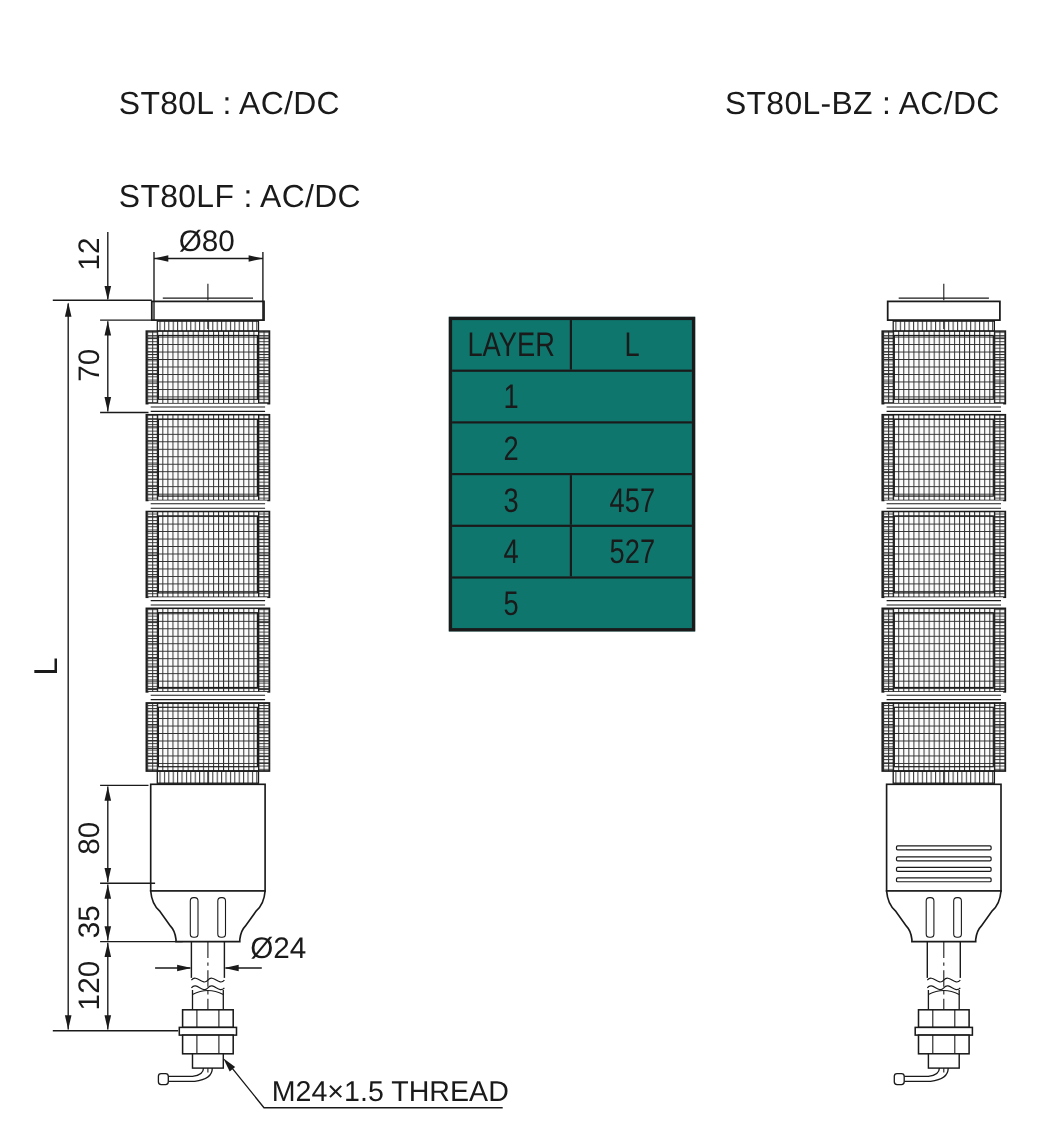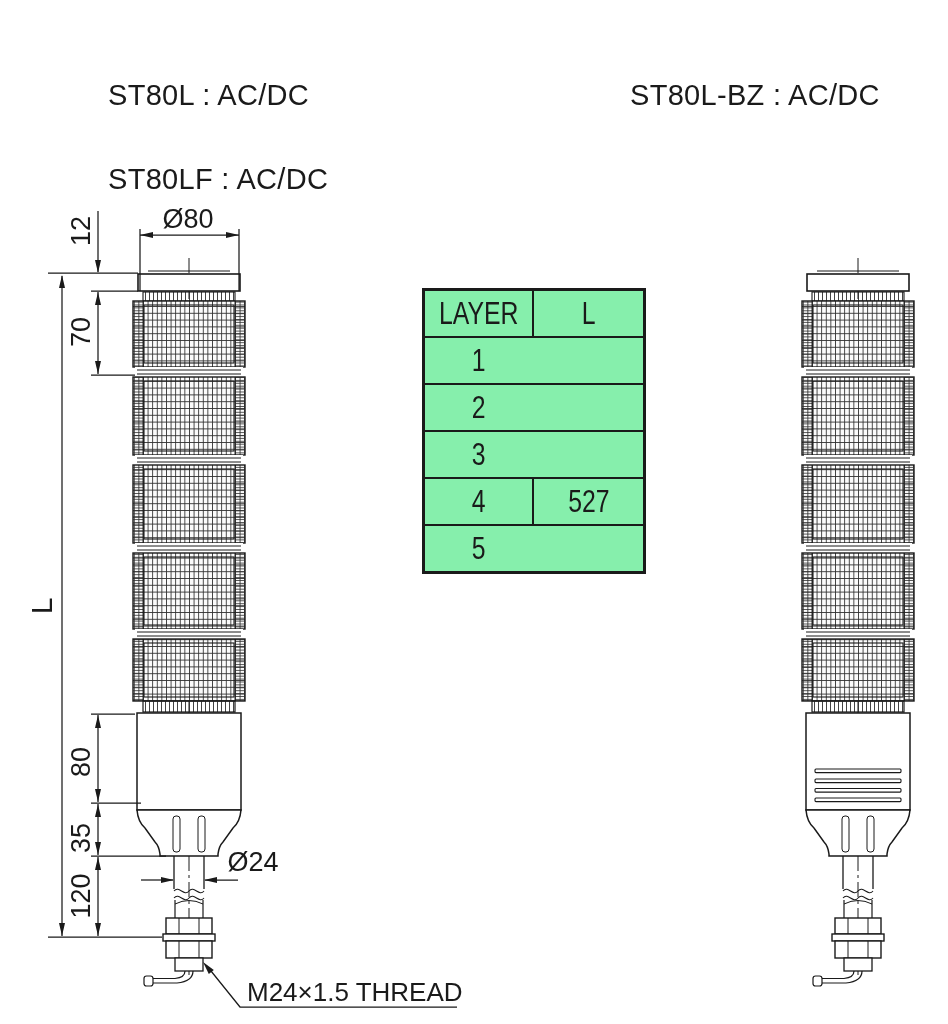--- a/index.html
+++ b/index.html
@@ -2,30 +2,30 @@
 <html><head>
 <meta charset="utf-8">
 <style>
   html,body { margin:0; padding:0; background:#ffffff; }
   .page {
     position:relative; width:948px; height:1024px; background:#ffffff;
     font-family:"Liberation Sans", sans-serif; color:#1a1a1a; overflow:hidden;padding-left:32px;
   }
   .models { position:absolute; font-size:29px; line-height:28px; letter-spacing:0.3px; white-space:pre; }
   .models-left  { left:108px; top:25px; }
-  .models-right { left:630px; top:25px; }
+  .models-right { left:659px; top:25px; }
   .drawing { position:absolute; left:0; top:0; }
   svg text { font-family:"Liberation Sans", sans-serif; fill:#1a1a1a; font-size:27px; }
   text.big { font-size:30px; }
   text.thread { font-size:26px; }
   .dim line, .dim polyline { stroke:#1a1a1a; stroke-width:1.25; fill:none; }
   .dim polygon { fill:#1a1a1a; stroke:none; }
   .spec-table {
-    position:absolute; left:422px; top:288px; width:218px;
-    border:3px solid #1a1a1a; background:#86efac;
+    position:absolute; left:408px; top:288px; width:218px;
+    border:3px solid #1a1a1a; background:#0f766e;
   }
   .spec-table .row { display:flex; height:45px; border-top:2px solid #1a1a1a; }
   .spec-table .row.header { border-top:none; }
   .spec-table .cell { display:flex; align-items:center; justify-content:center; }
   .spec-table .c1 { width:107px; }
   .spec-table .c2 { flex:1; border-left:2px solid #1a1a1a; }
   .spec-table .cell span { font-size:31px; transform:scaleX(0.8); }
 </style>
 </head>
 <body>
@@ -234,20 +234,23 @@
     </div>
     <div class="row">
       <div class="cell c1">
           <span>2</span>
         </div>
     </div>
     <div class="row">
       <div class="cell c1">
           <span>3</span>
         </div>
+      <div class="cell c2">
+          <span>457</span>
+        </div>
     </div>
     <div class="row">
       <div class="cell c1">
           <span>4</span>
         </div>
       <div class="cell c2">
           <span>527</span>
         </div>
     </div>
     <div class="row">

